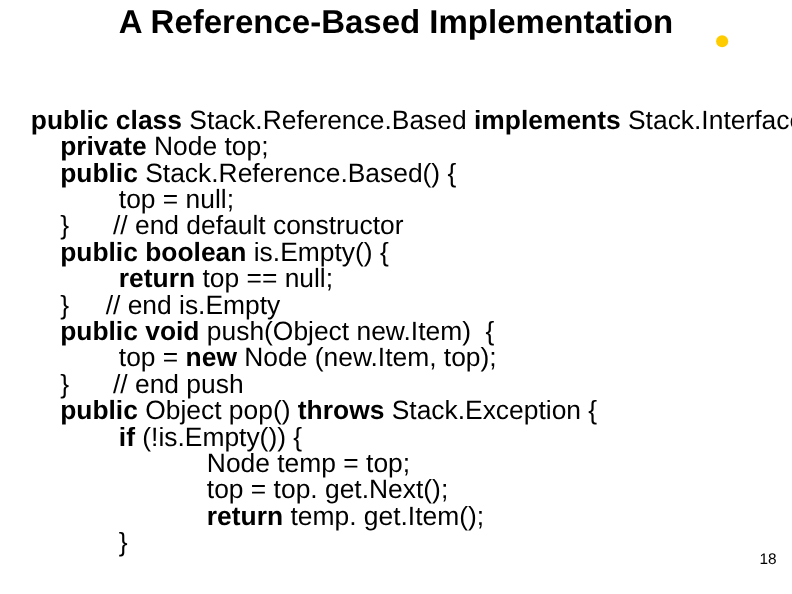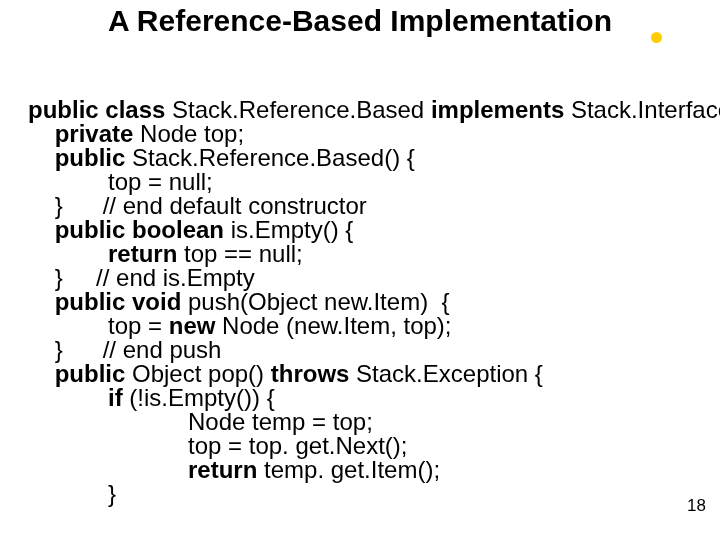--- a/index.html
+++ b/index.html
@@ -41,21 +41,21 @@
     top: 98px;
     font-size: 24px;
     line-height: 24px;
     white-space: pre;
   }
   .code .b { font-weight: bold; }
   .pagenum {
     position: absolute;
     right: 14px;
     bottom: 24px;
-    font-size: 17px;
+    font-size: 14px;
     font-family: "Comic Sans MS", cursive, sans-serif;
   }
 </style>
 </head>
 <body>
 
 <div class="slide">
 
   <div class="title">
     <span>A Reference-Based Implementation</span><br>

